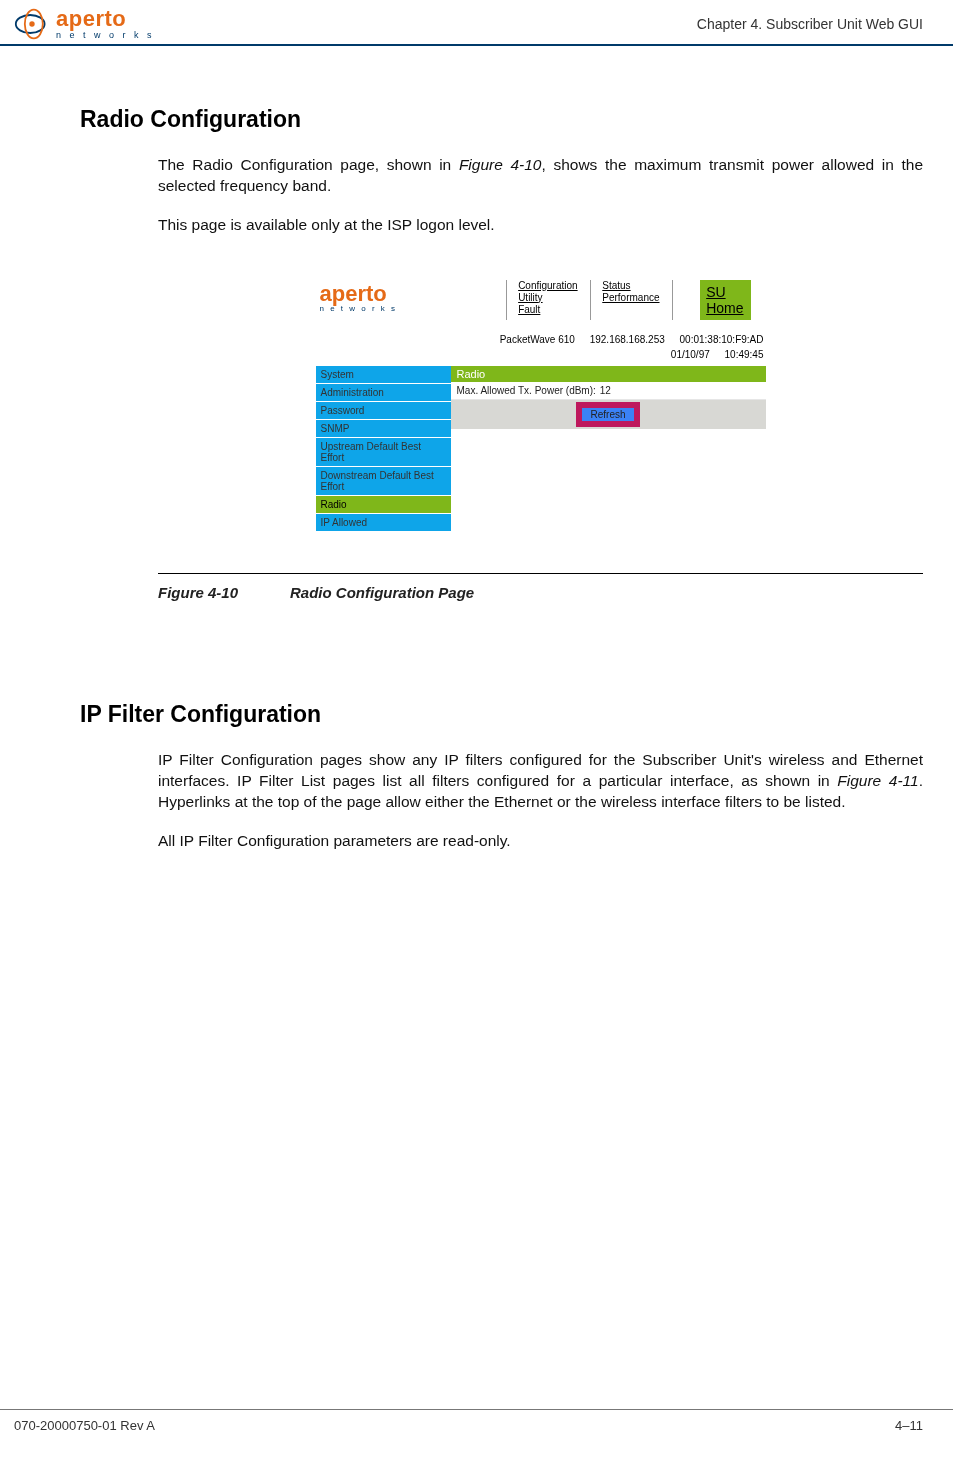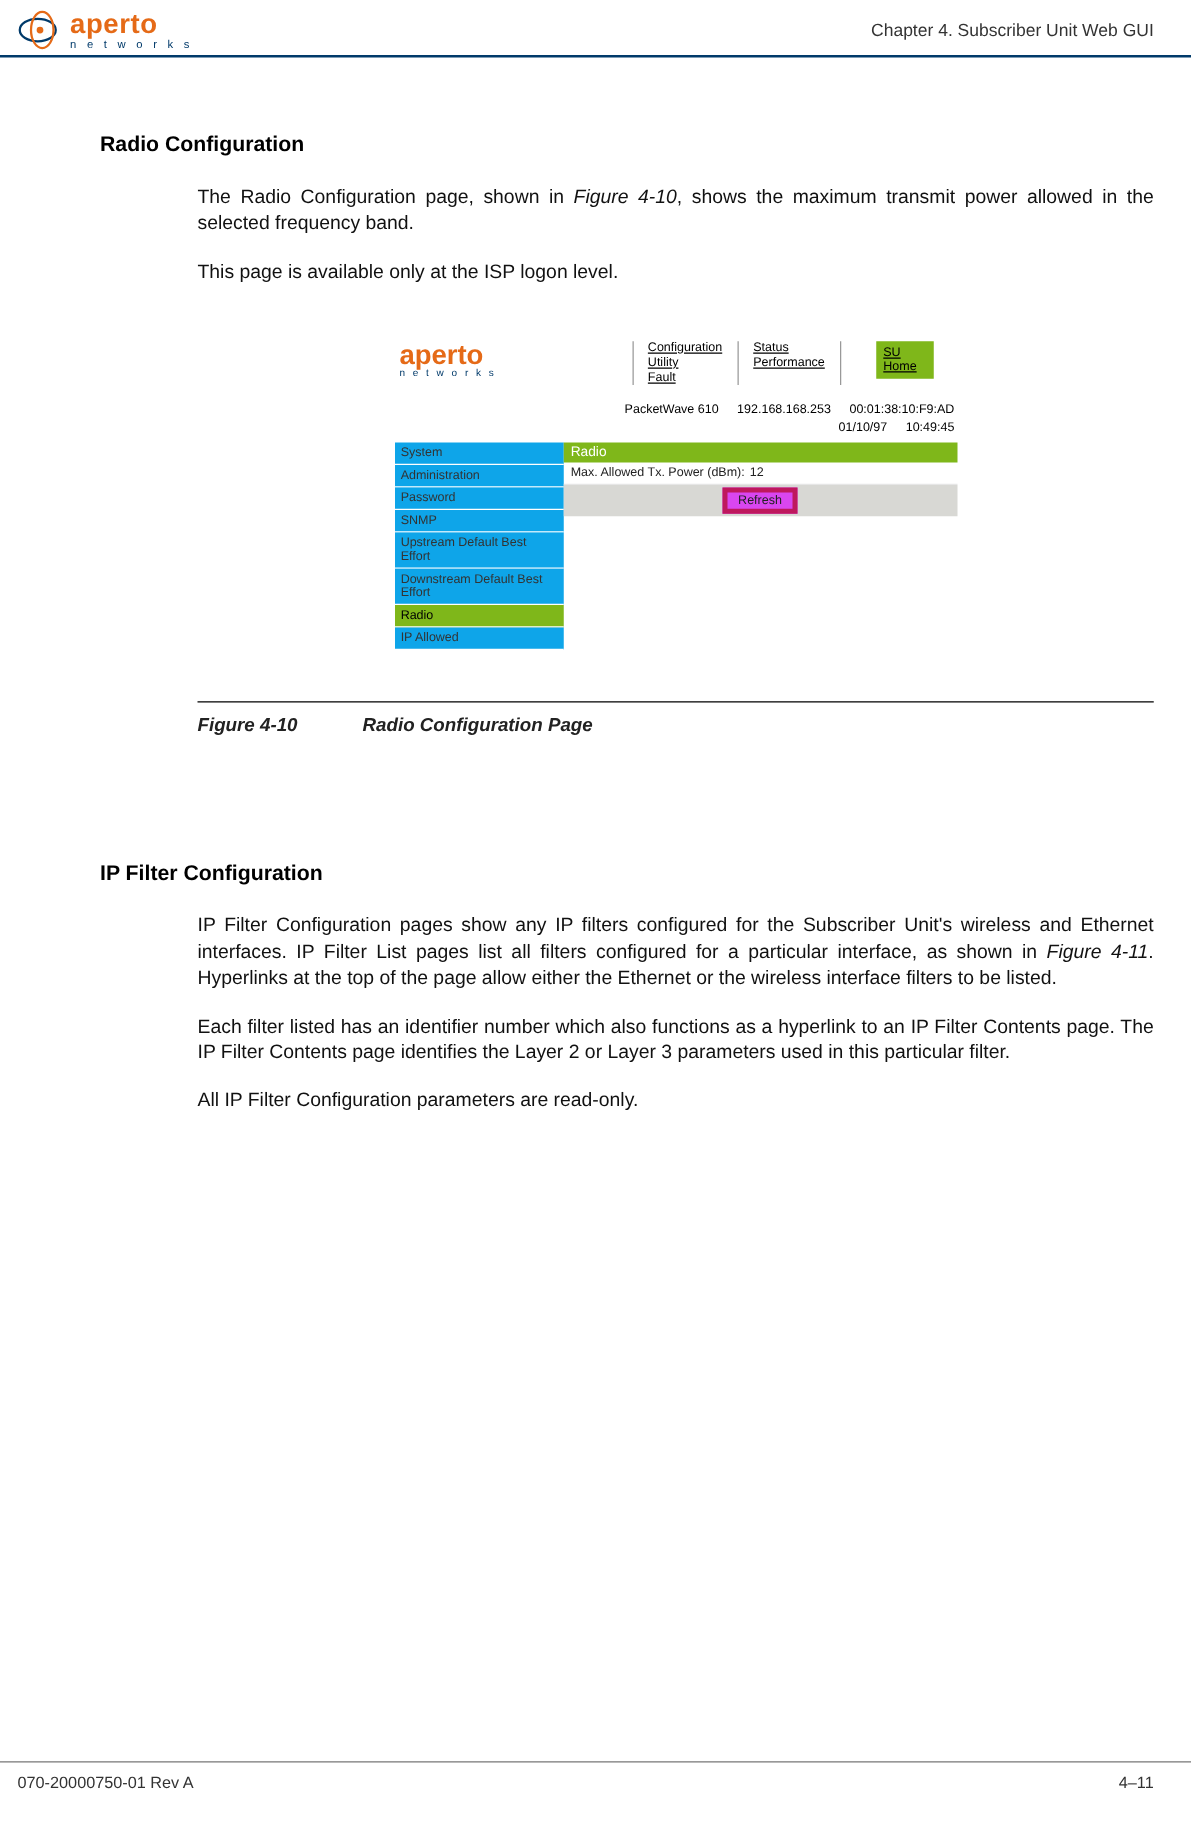--- a/index.html
+++ b/index.html
@@ -29,21 +29,21 @@
   .logo-swirl {
     width: 36px; height: 36px; margin-right: 6px; position: relative;
   }
   .logo-swirl svg { width:100%; height:100%; }
   .logo-text { display:flex; flex-direction:column; line-height:1; }
   .logo-main { font-size:22px; font-weight:bold; color:#e56a17; letter-spacing:0.5px; font-family: Arial, sans-serif;}
   .logo-sub { font-size:9px; color:#003a6a; letter-spacing:3px; font-family: Arial, sans-serif; margin-top:1px;}
   .chapter-label { font-size:14px; color:#333; font-family: Liberation Sans, sans-serif;}
   
   .content-area { padding: 60px 30px 0 80px; }
-  h2.section-heading { font-size:17px; font-weight:bold; color:#000; margin-bottom:22px; }
+  h2.section-heading { font-size:23px; font-weight:bold; color:#000; margin-bottom:22px; }
   .body-para {
     font-size:15.5px;
     line-height:1.35;
     color:#111;
     margin-left:78px;
     margin-bottom:18px;
     text-align: justify;
   }
   .body-para em, .body-para .fig-ref { font-style: italic; }
   
@@ -84,21 +84,21 @@
     color:#000;
   }
   .ss-nav-col { display:flex; flex-direction:column; gap:1px;}
   .ss-nav-col span { text-decoration: underline; color:#000; cursor:default;}
   .ss-nav-sep { width:1px; background:#999; align-self:stretch; }
   .ss-suhome {
     background:#7fb71a;
     color:#000;
     padding:4px 6px;
     text-decoration: underline;
-    font-size:10px;
+    font-size:14px;
     height: fit-content;
     margin-right:18px;
     margin-left:4px;
   }
   .ss-info-row {
     margin-top:12px;
     text-align:right;
     font-size:10px;
     color:#000;
     padding-right:2px;
@@ -131,22 +131,22 @@
   }
   .ss-panel-row .lbl { flex: 0 0 auto; }
   .ss-panel-row .val { margin-left: 4px; }
   .ss-button-row {
     background:#d8d8d4;
     text-align:center;
     padding:2px 0;
   }
   .ss-button {
     display:inline-block;
-    border:4px solid #be185d;
-    background:#d946ef;
+    border:6px solid #be185d;
+    background:#3b82f6;
     padding:1px 8px;
     font-size:10px;
     font-family: Tahoma, Arial, sans-serif;
   }
   .figure-rule {
     border:0;
     border-top:1px solid #000;
     margin-left:78px;
     margin-right:0;
     margin-bottom:10px;
@@ -272,21 +272,20 @@
   <div class="figure-caption">
     <span class="fig-num">Figure 4-10</span><span>Radio Configuration Page</span>
   </div>
 
   <h2 class="section-heading">IP Filter Configuration</h2>
 
   <p class="body-para">
     <span>IP Filter Configuration pages show any IP filters configured for the Subscriber Unit's wireless and Ethernet interfaces. IP Filter List pages list all filters configured for a particular interface, as shown in </span><em class="fig-ref">Figure 4-11</em><span>. Hyperlinks at the top of the page allow either the Ethernet or the wireless interface filters to be listed.</span>
   </p>
 
-  <p class="body-para">Each filter listed has an identifier number which also functions as a hyperlink to an IP Filter Contents page. The IP Filter Contents page identifies the Layer 2 or Layer 3 parameters used in this particular filter.</p>
 
   <p class="body-para">All IP Filter Configuration parameters are read-only.</p>
 
 </div>
 
 <div class="page-footer">
   <span>070-20000750-01 Rev A</span>
   <span>4–11</span>
 </div>
 

